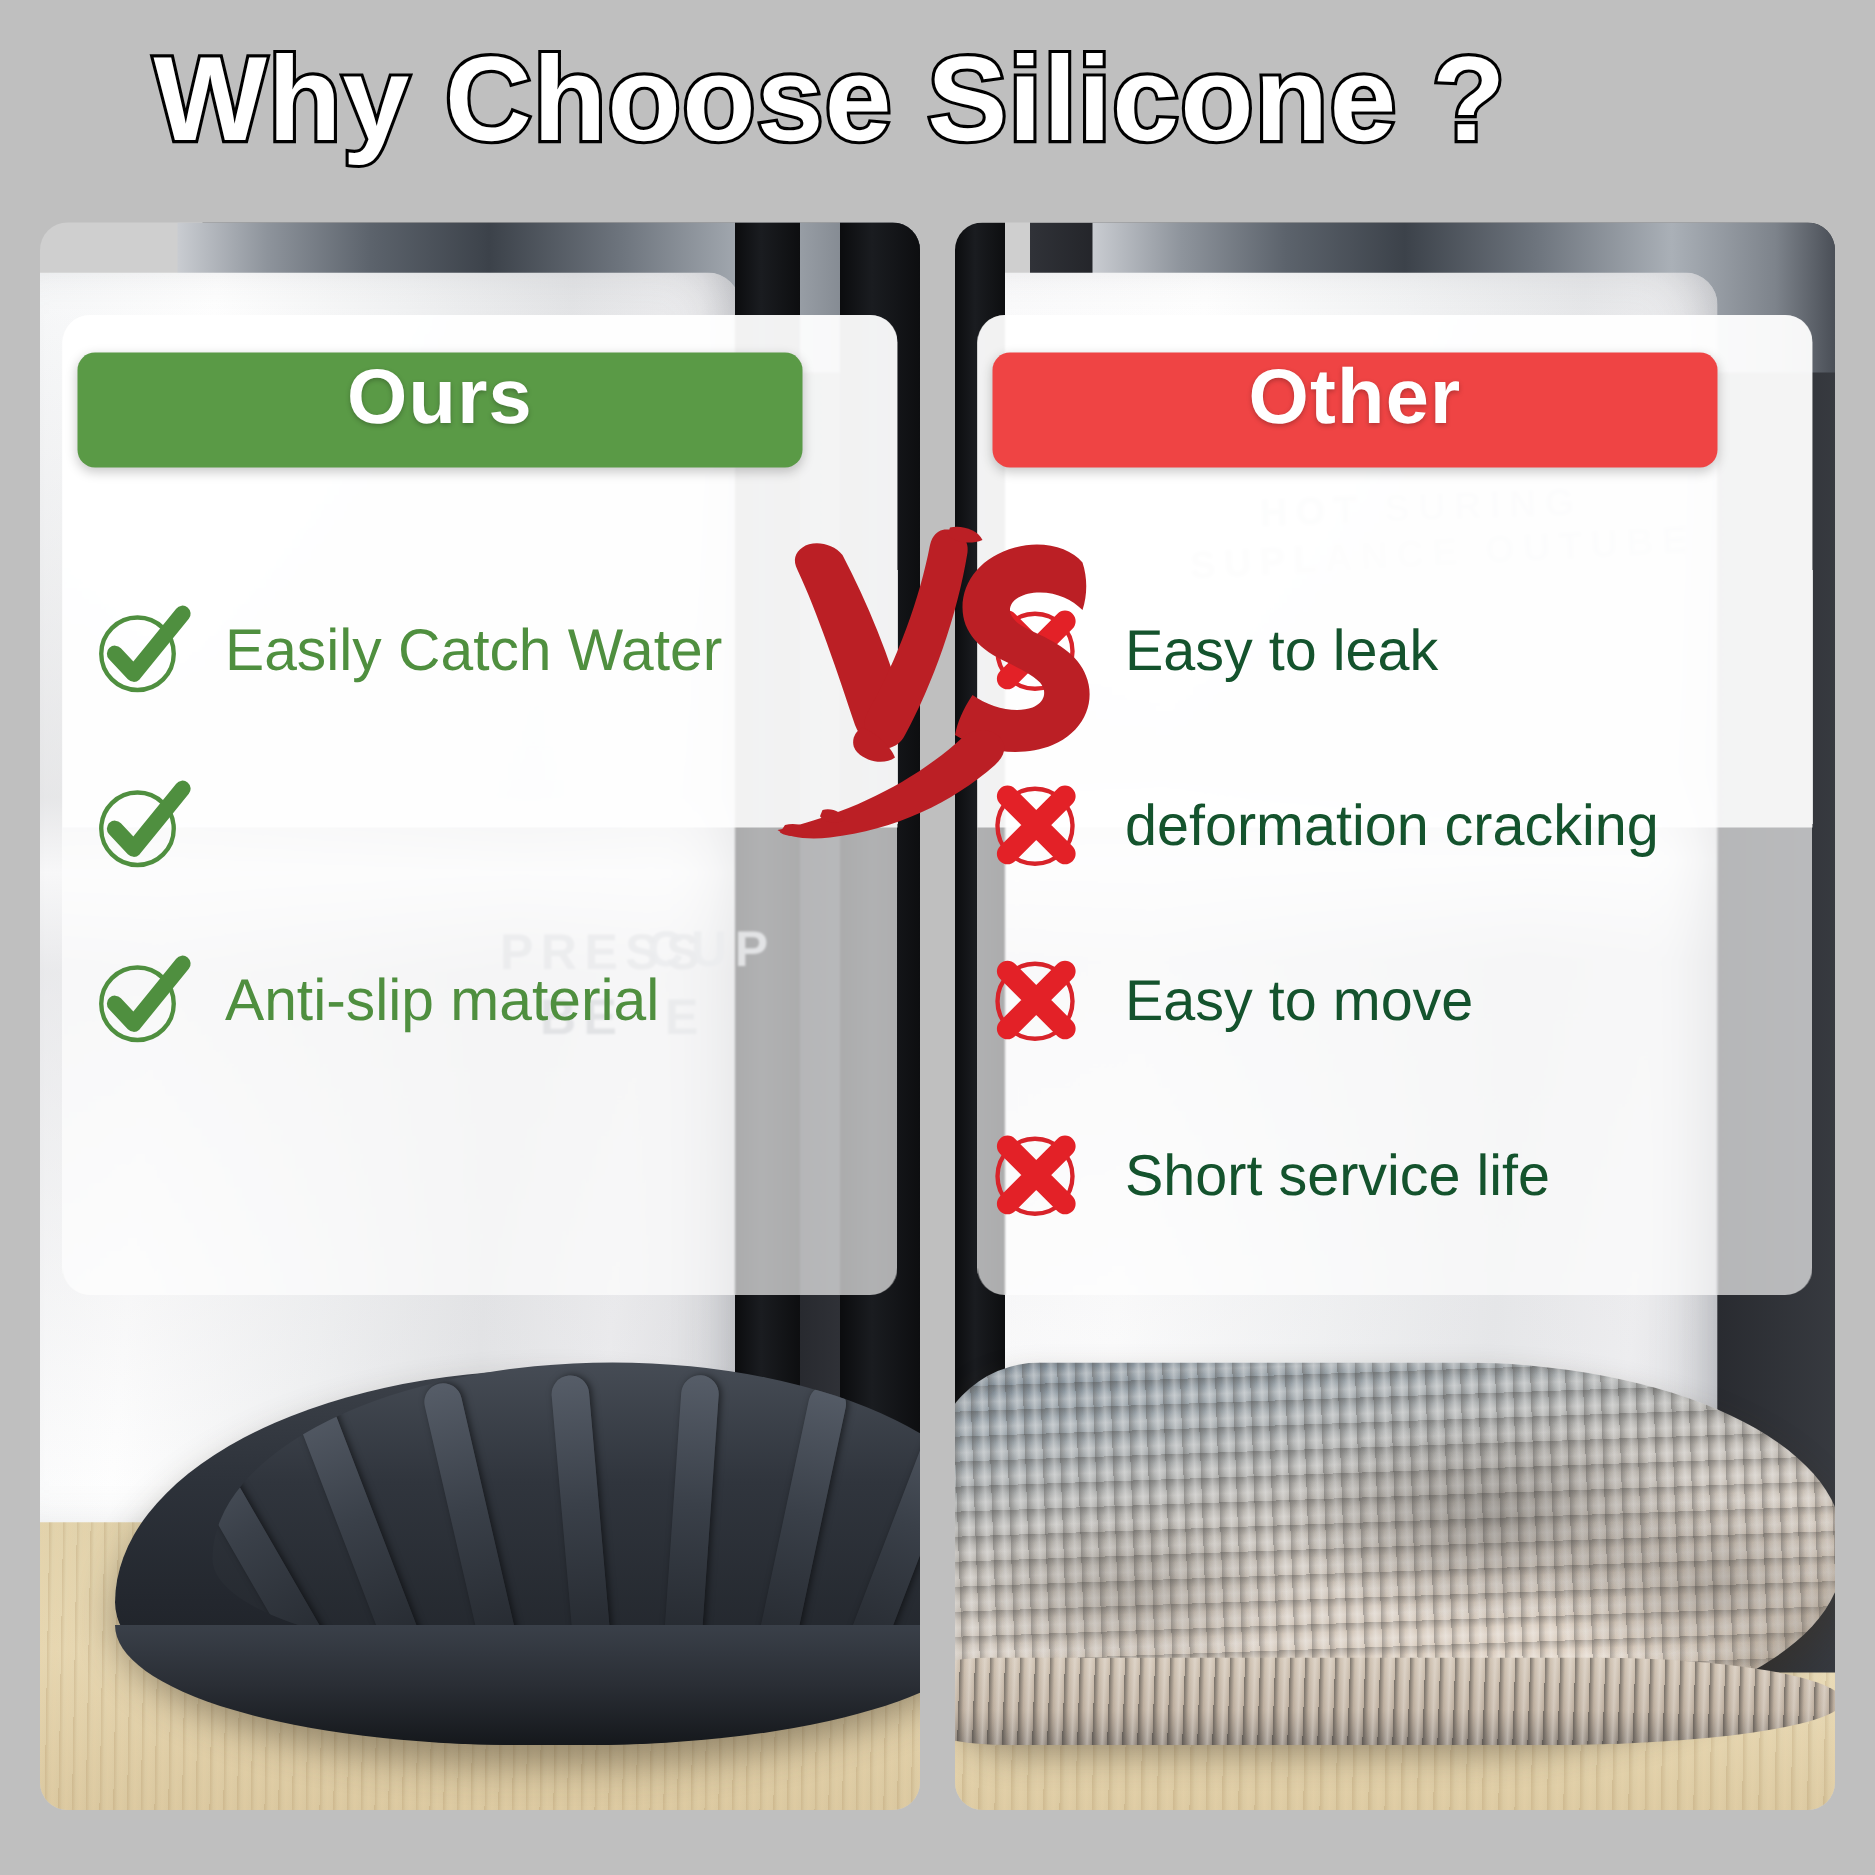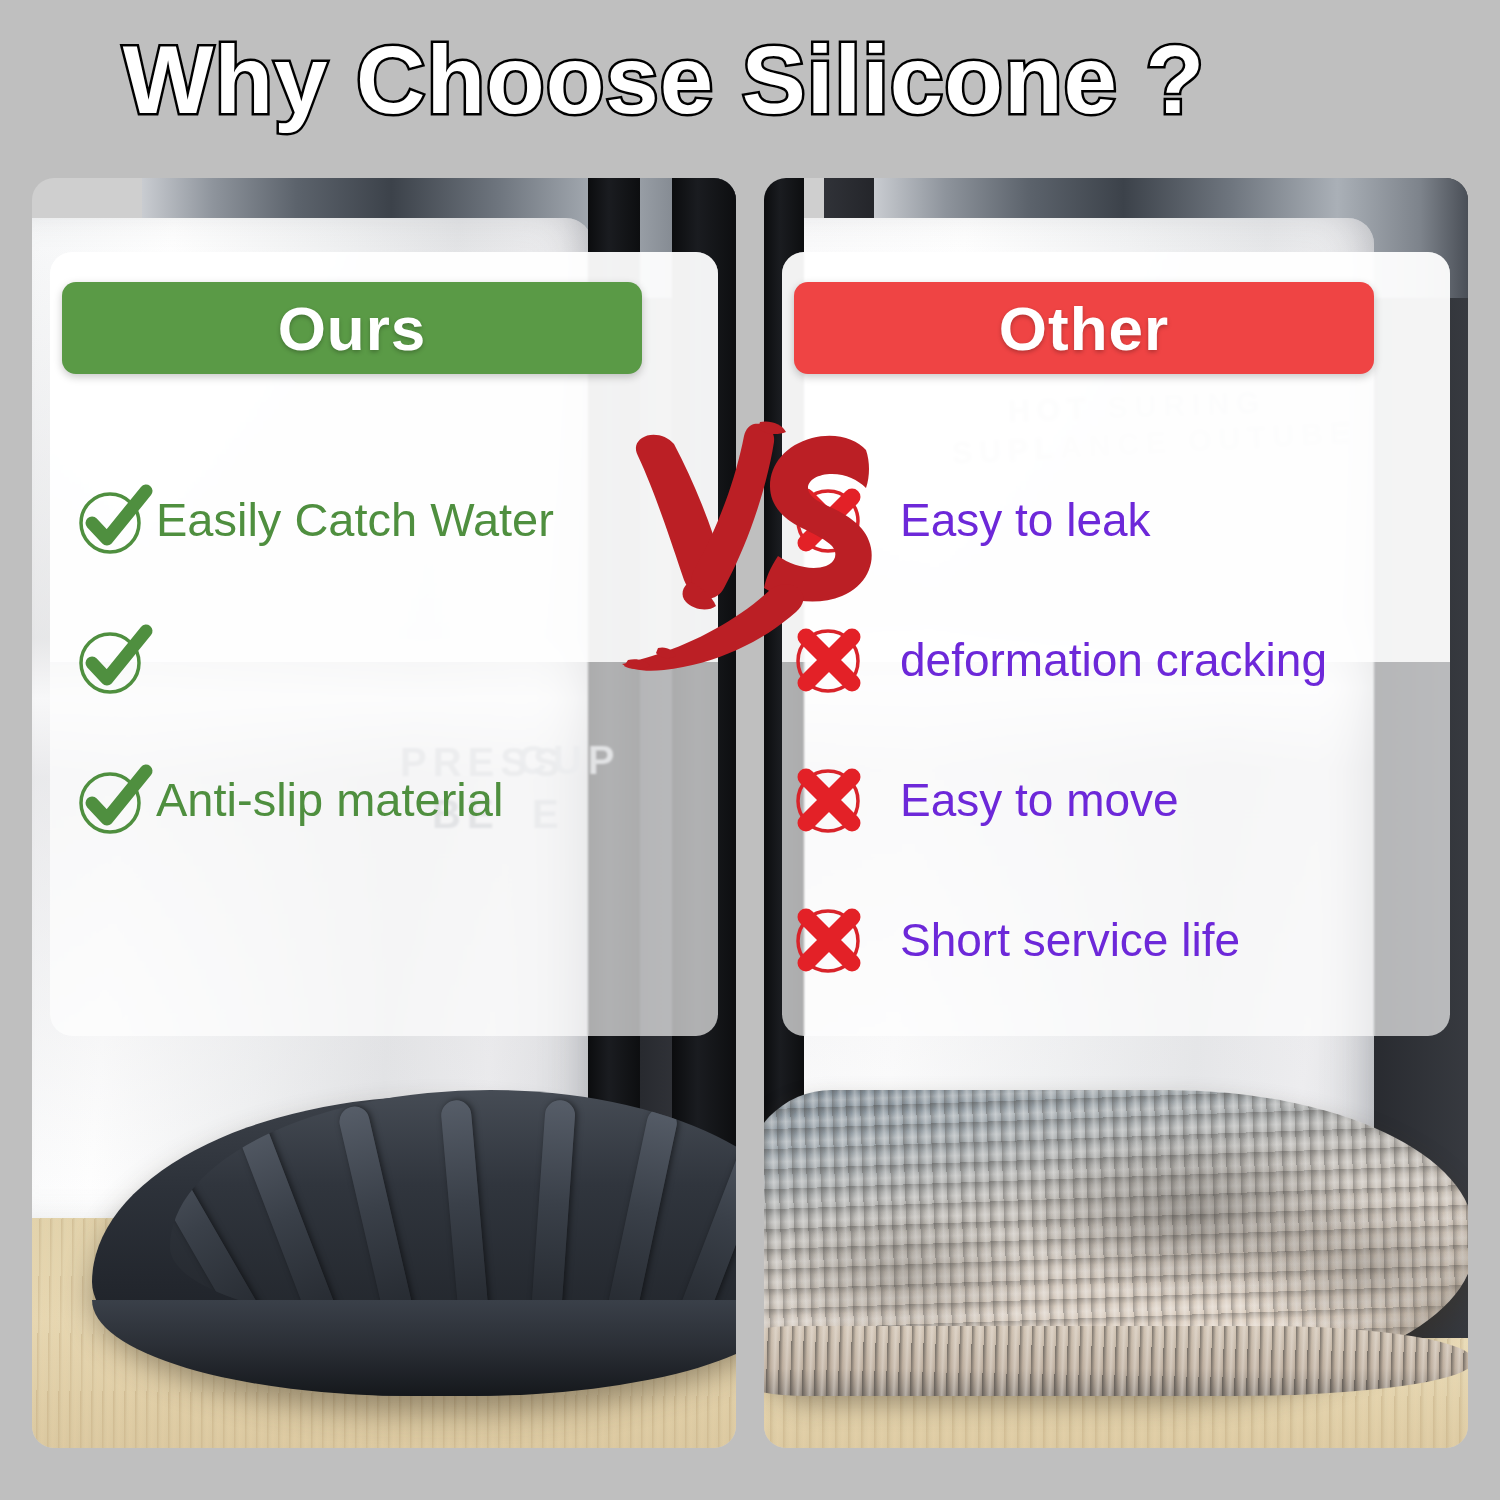--- a/index.html
+++ b/index.html
@@ -274,21 +274,20 @@
 
   
   .badge {
     position: absolute;
     left: 30px;
     top: 104px;
     width: 580px;
     height: 92px;
     border-radius: 14px;
     display: flex;
-    align-items: center;
     justify-content: center;
     box-shadow: 0 3px 9px rgba(0,0,0,0.22);
   }
   .badge-label {
     font-size: 62px;
     font-weight: bold;
     color: #ffffff;
     letter-spacing: 1px;
     text-shadow: 0 2px 4px rgba(0,0,0,0.25);
   }
@@ -297,37 +296,37 @@
   .features {
     position: absolute;
     left: 44px;
     top: 272px;
     width: 640px;
   }
   .feature {
     display: flex;
     align-items: center;
     height: 140px;
-    gap: 6px;
+    gap: 30px;
   }
   .feature-icon {
     width: 74px;
     height: 74px;
     flex: 0 0 74px;
     position: relative;
   }
   .feature-icon svg { display: block; width: 74px; height: 74px; overflow: visible; }
   .feature-label {
     font-size: 47px;
     font-weight: normal;
     white-space: nowrap;
     line-height: 1.05;
   }
   .panel-left .feature-label { color: #4f8f3f; }
-  .panel-right .feature-label { color: #6d28d9; }
+  .panel-right .feature-label { color: #14532d; }
   .panel-right .feature { gap: 34px; }
   .panel-right .features { left: 28px; }
   .panel-right .feature-label { font-size: 46px; }
 
   
   .vs-wrap {
     position: absolute;
     left: 620px;
     top: 420px;
     width: 268px;

